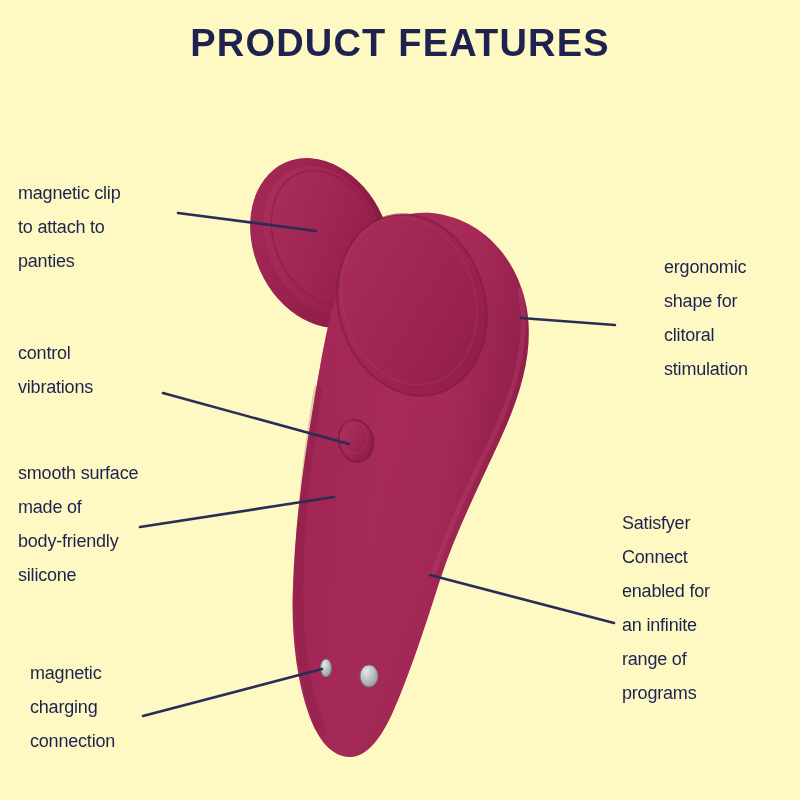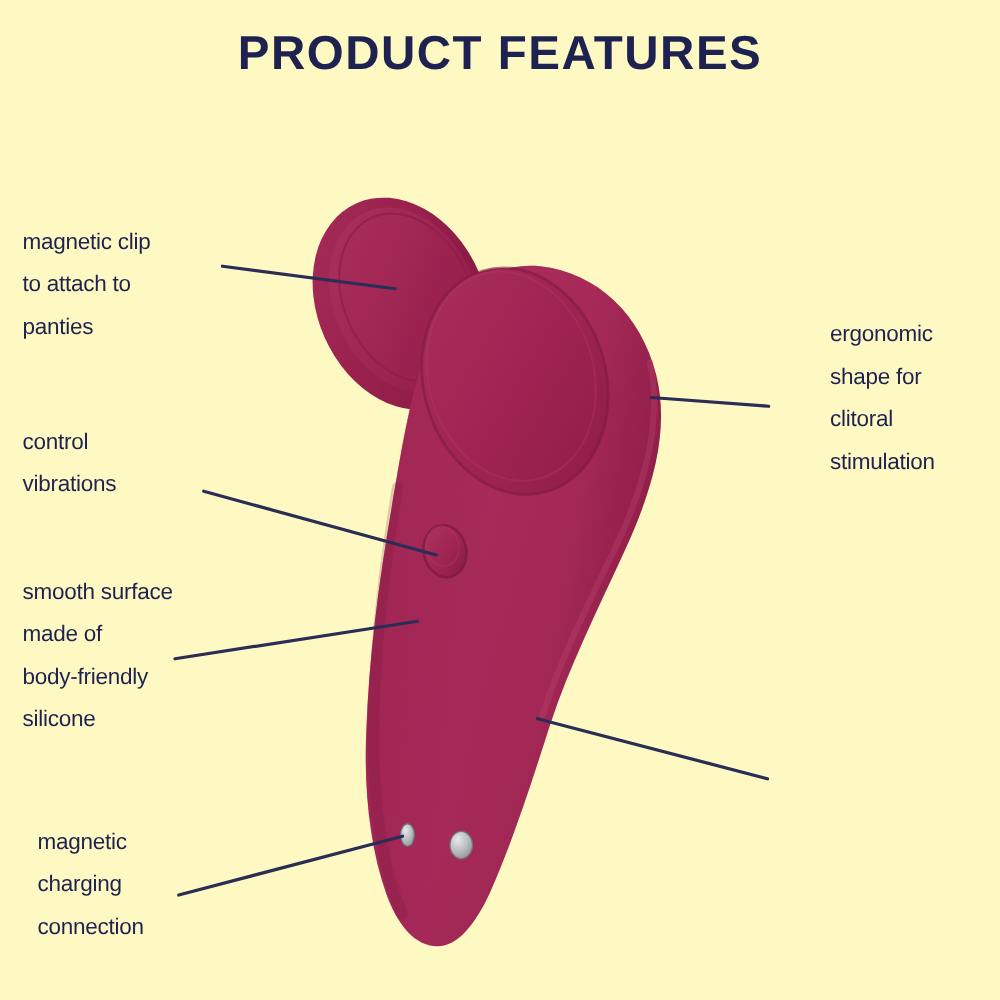--- a/index.html
+++ b/index.html
@@ -189,14 +189,20 @@
 
   <div class="callout left" id="callout-magnetic-charging">magnetic
 charging
 connection</div>
 
   <div class="callout right" id="callout-ergonomic">ergonomic
 shape for
 clitoral
 stimulation</div>
 
+  <div class="callout right" id="callout-connect">Satisfyer
+Connect
+enabled for
+an infinite
+range of
+programs</div>
 
 </div>
 
 </body></html>

